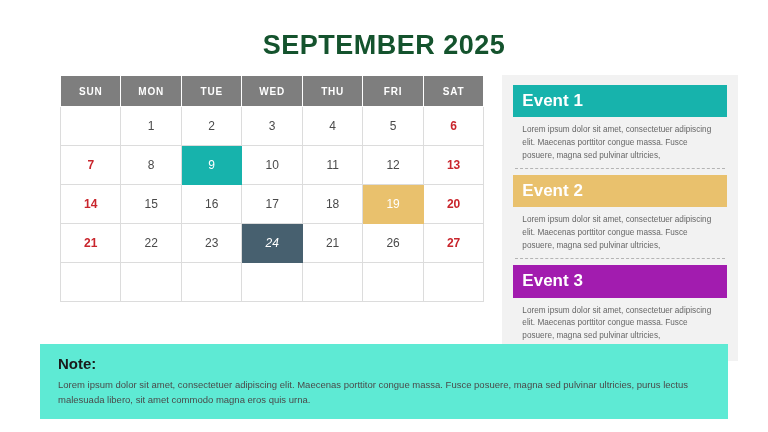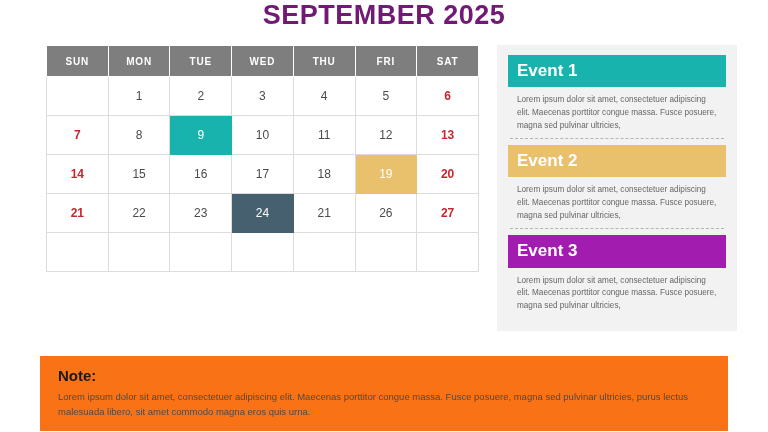--- a/index.html
+++ b/index.html
@@ -13,31 +13,31 @@
     font-family: "Liberation Sans", sans-serif;
     overflow: hidden;
     position: relative;
   }
 
   
   .page-title {
     text-align: center;
     font-size: 27px;
     font-weight: bold;
-    color: #701a75;
+    color: #14532d;
     letter-spacing: 0.5px;
-    padding-top: 2px;
+    padding-top: 32px;
     line-height: 1;
   }
 
   
   .body-area {
     display: flex;
     align-items: flex-start;
-    padding: 0 30px 0 46px;
+    padding: 0 30px 0 60px;
     margin-top: 16px;
     gap: 18px;
   }
 
   
   .calendar {
     width: 433px;
     border-collapse: collapse;
     table-layout: fixed;
   }
@@ -74,20 +74,21 @@
   .calendar td.hl-gold {
     background: #e9c16d;
     color: #ffffff;
     border-color: #e9c16d;
     text-align: center;
   }
   .calendar td.hl-slate {
     background: #47606f;
     color: #ffffff;
     border-color: #47606f;
+    font-style: italic;
   }
   .calendar td.empty {
     color: transparent;
   }
 
   
   .events-panel {
     width: 240px;
     background: #f2f2f2;
     padding: 10px 11px 12px 11px;
@@ -114,24 +115,24 @@
   .event-sep {
     border-top: 1px dashed #b4b4b4;
     margin: 0 2px 6px 2px;
     height: 0;
   }
 
   
   .note-box {
     position: absolute;
     left: 40px;
-    top: 356px;
+    top: 344px;
     width: 688px;
     box-sizing: border-box;
-    background: #f97316;
+    background: #5eead4;
     padding: 11px 18px 12px 18px;
   }
   .note-title {
     font-size: 15px;
     font-weight: bold;
     color: #1a1a1a;
     line-height: 1.2;
     margin-bottom: 4px;
   }
   .note-text {

